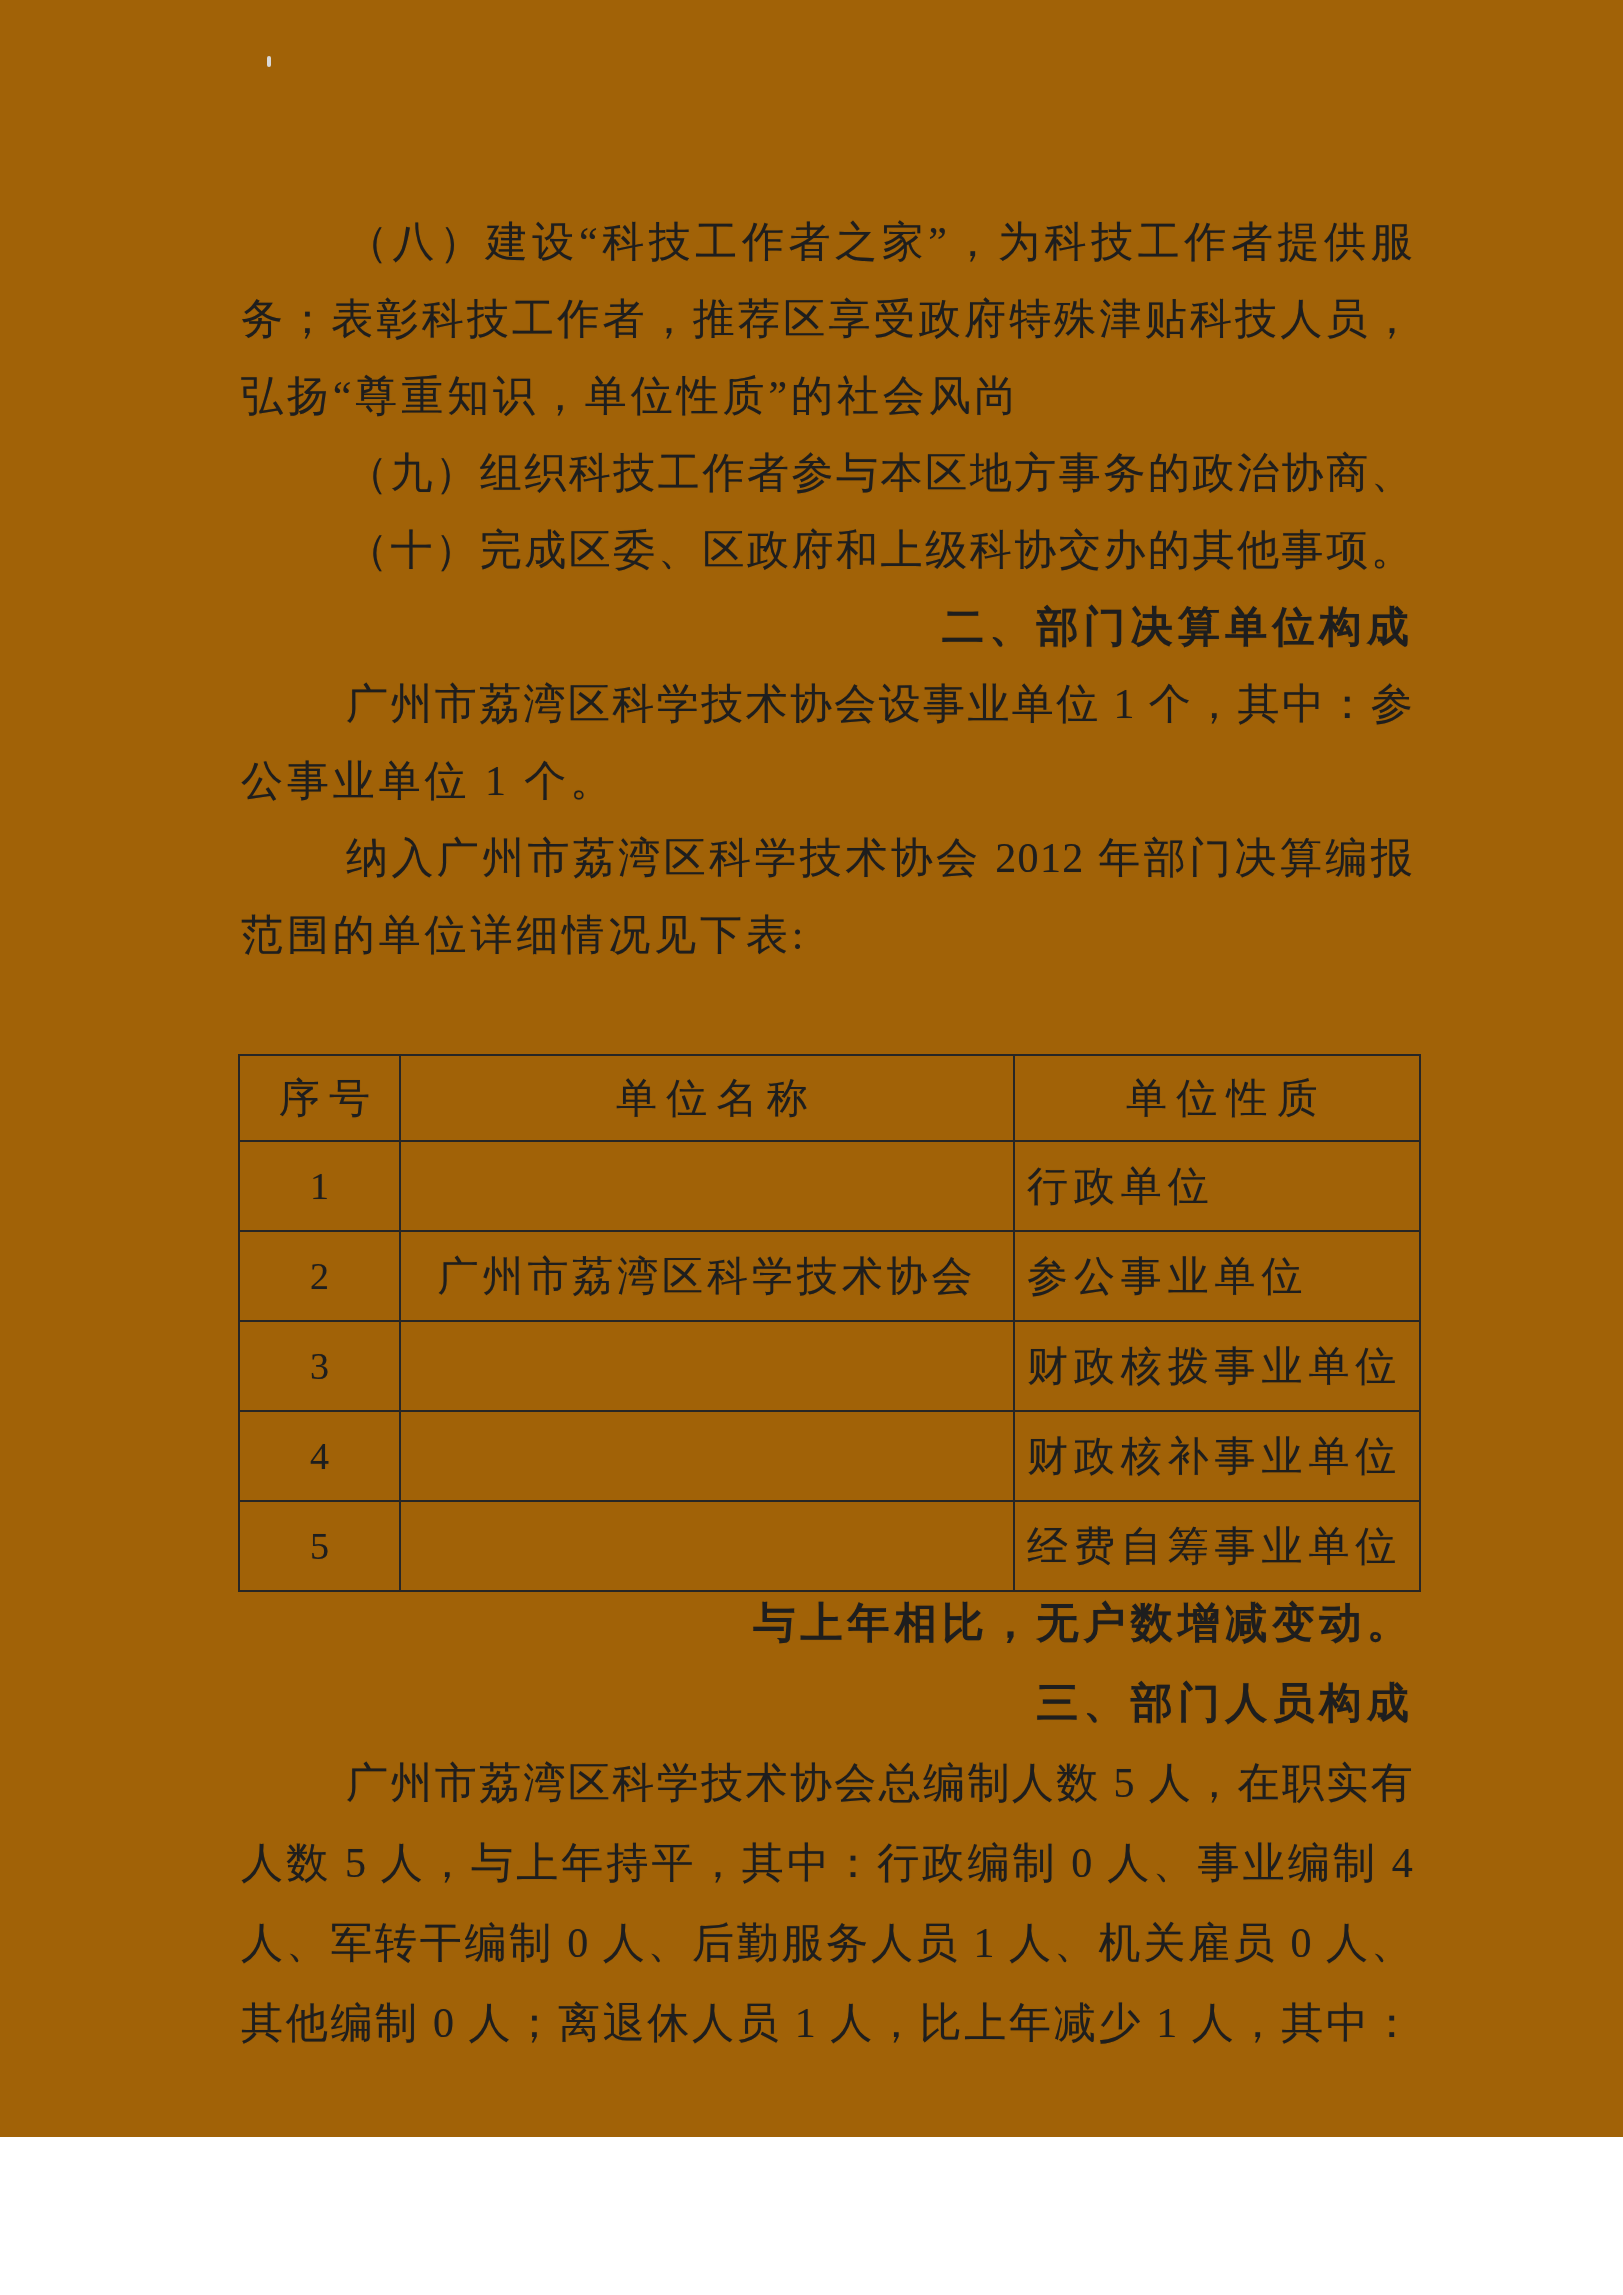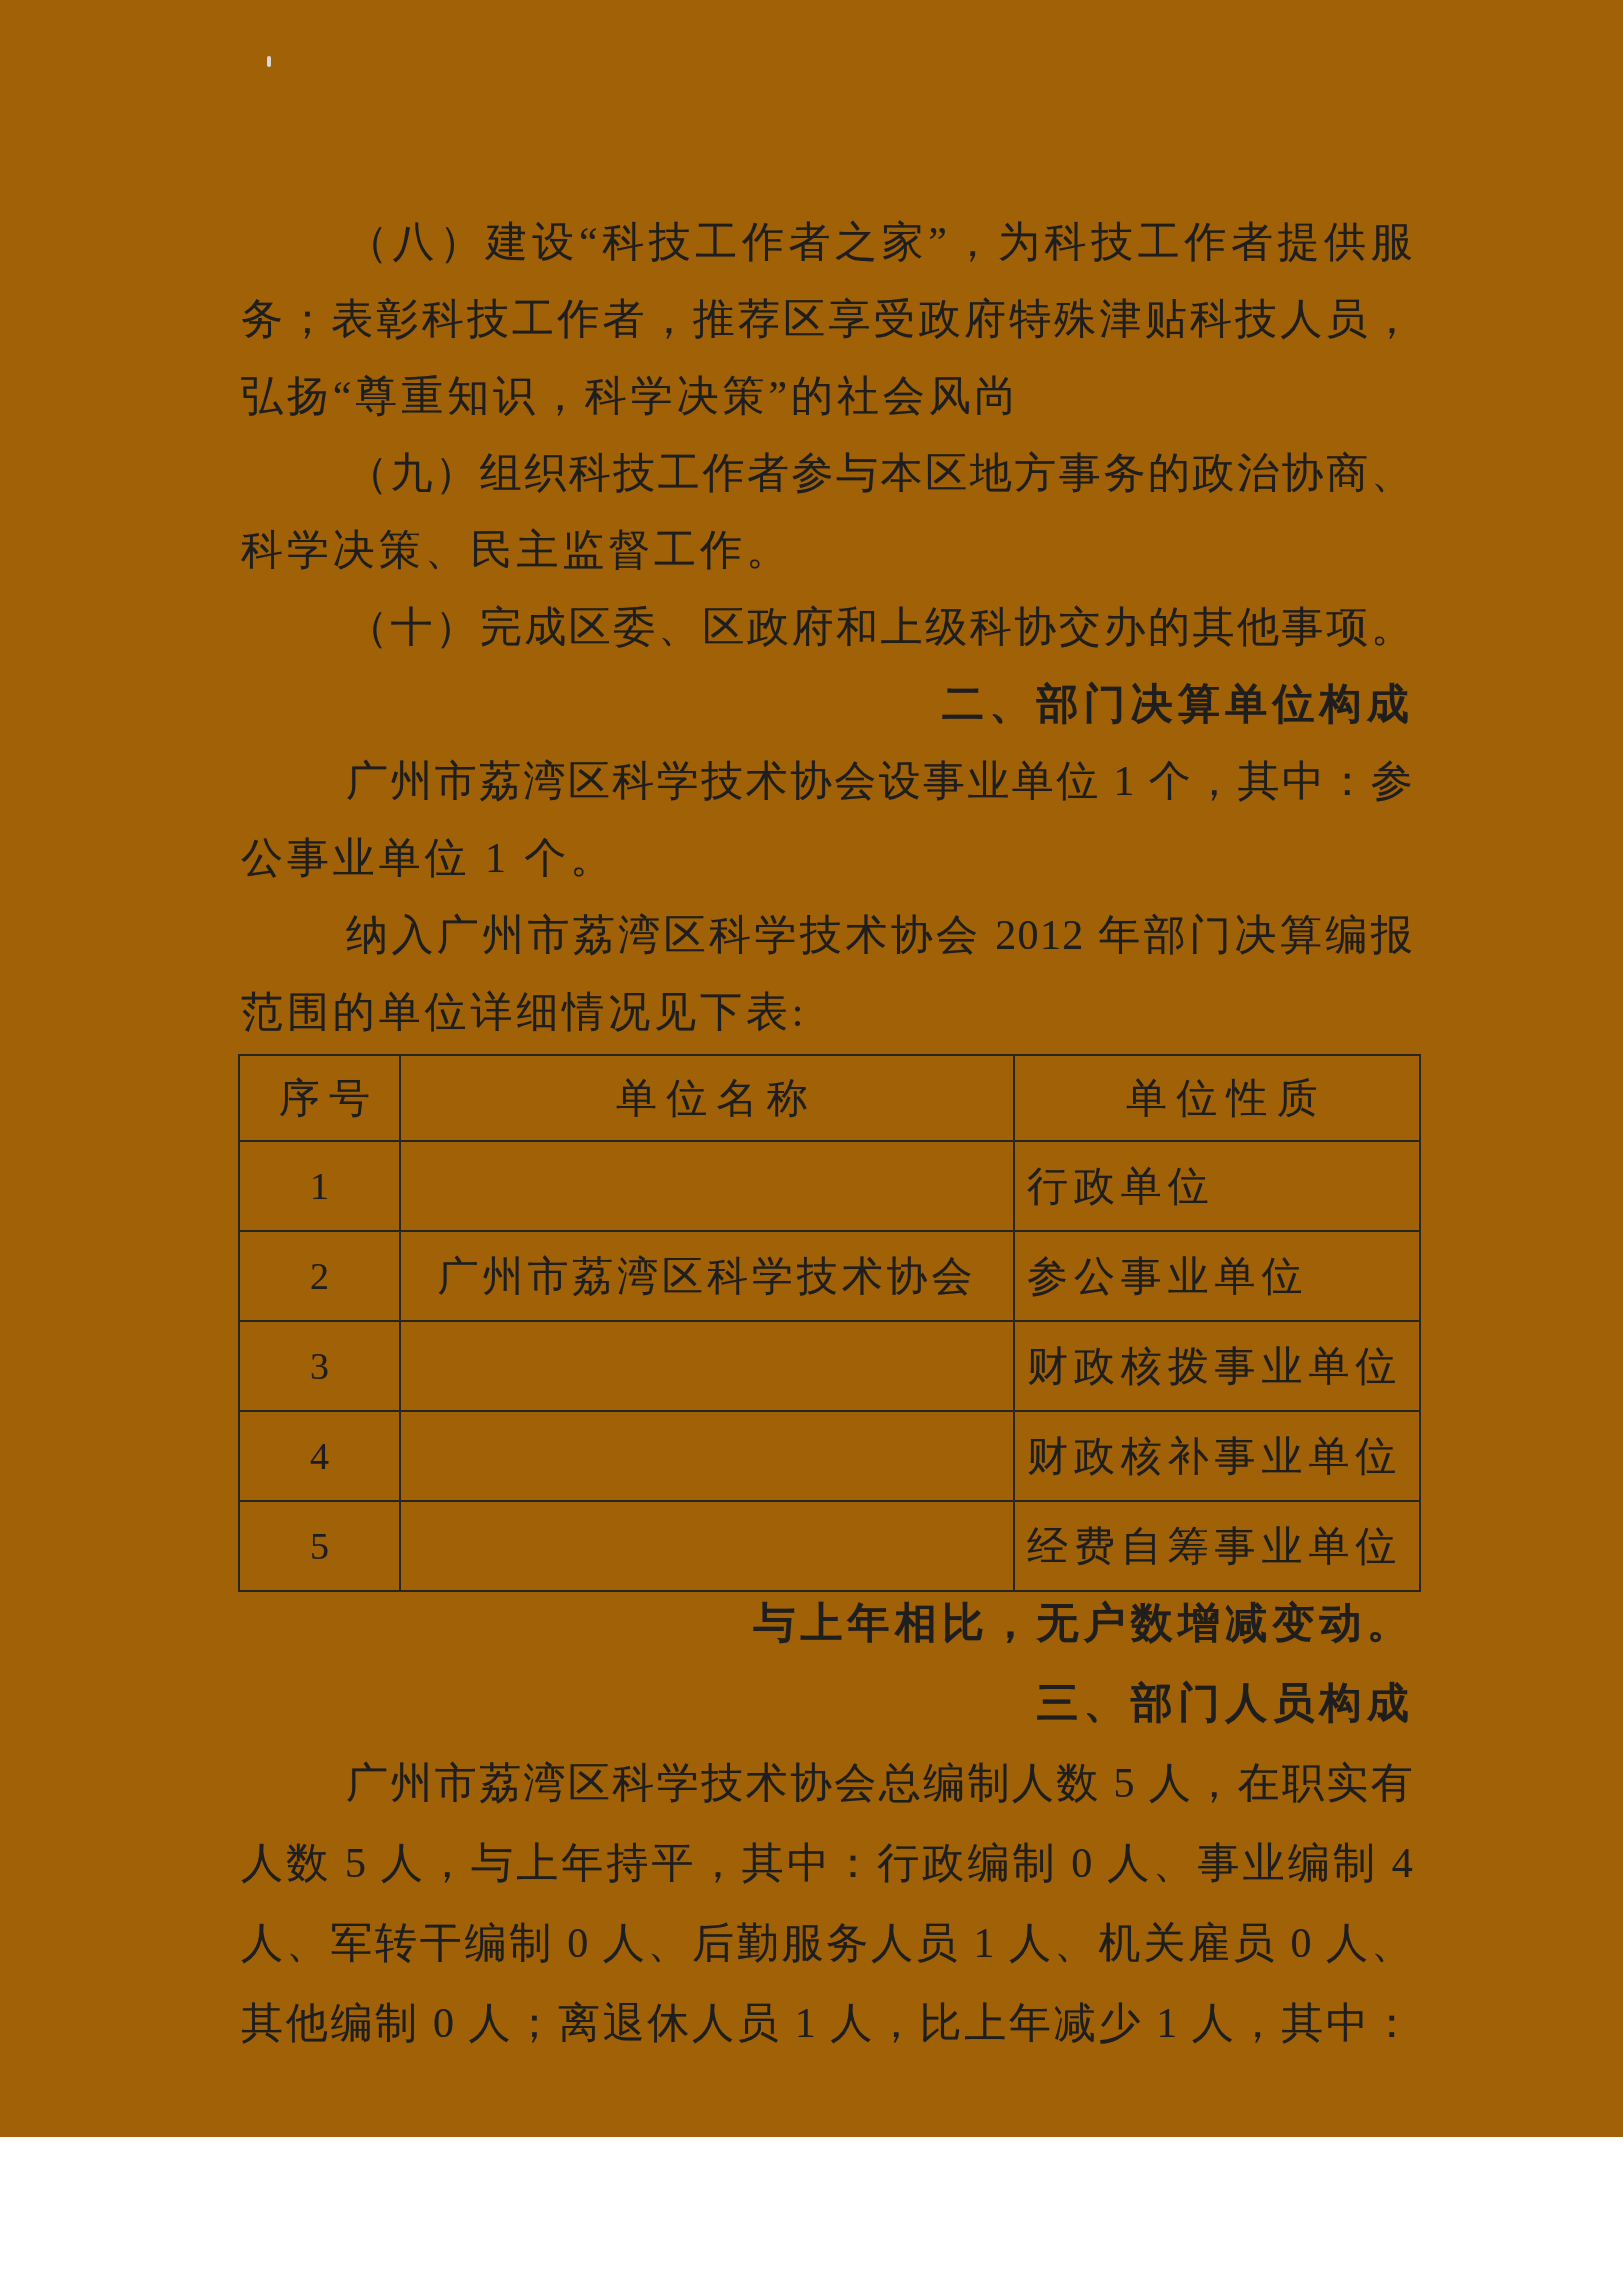--- a/index.html
+++ b/index.html
@@ -82,23 +82,22 @@
 </head>
 <body>
 
 <div class="page">
 
   <div class="speck"></div>
 
   <div class="block block1">
     <div class="line indent just">（八）建设“科技工作者之家”，为科技工作者提供服</div>
     <div class="line just">务；表彰科技工作者，推荐区享受政府特殊津贴科技人员，</div>
-    <div class="line">弘扬“尊重知识，科学决策”的社会风尚</div>
+    <div class="line">弘扬“尊重知识，单位性质”的社会风尚</div>
     <div class="line indent just">（九）组织科技工作者参与本区地方事务的政治协商、</div>
-    <div class="line">科学决策、民主监督工作。</div>
     <div class="line indent just">（十）完成区委、区政府和上级科协交办的其他事项。</div>
     <div class="line indent bold">二、部门决算单位构成</div>
     <div class="line indent just">广州市荔湾区科学技术协会设事业单位 1 个，其中：参</div>
     <div class="line">公事业单位 1 个。</div>
     <div class="line indent just">纳入广州市荔湾区科学技术协会 2012 年部门决算编报</div>
     <div class="line">范围的单位详细情况见下表:</div>
   </div>
 
   <table class="units-table">
     <colgroup>

